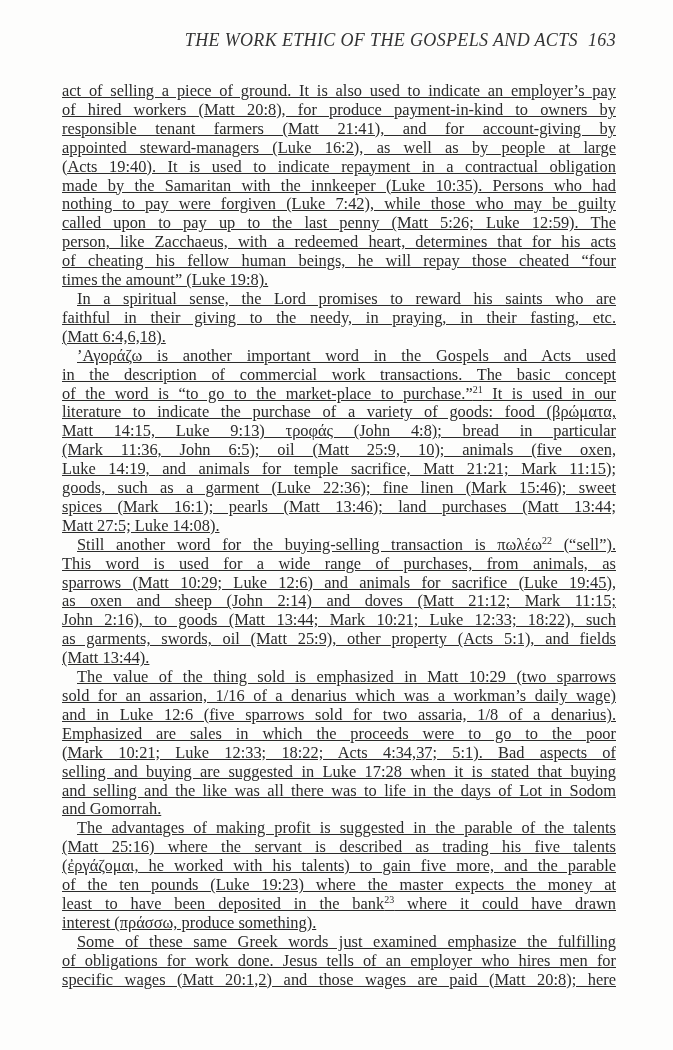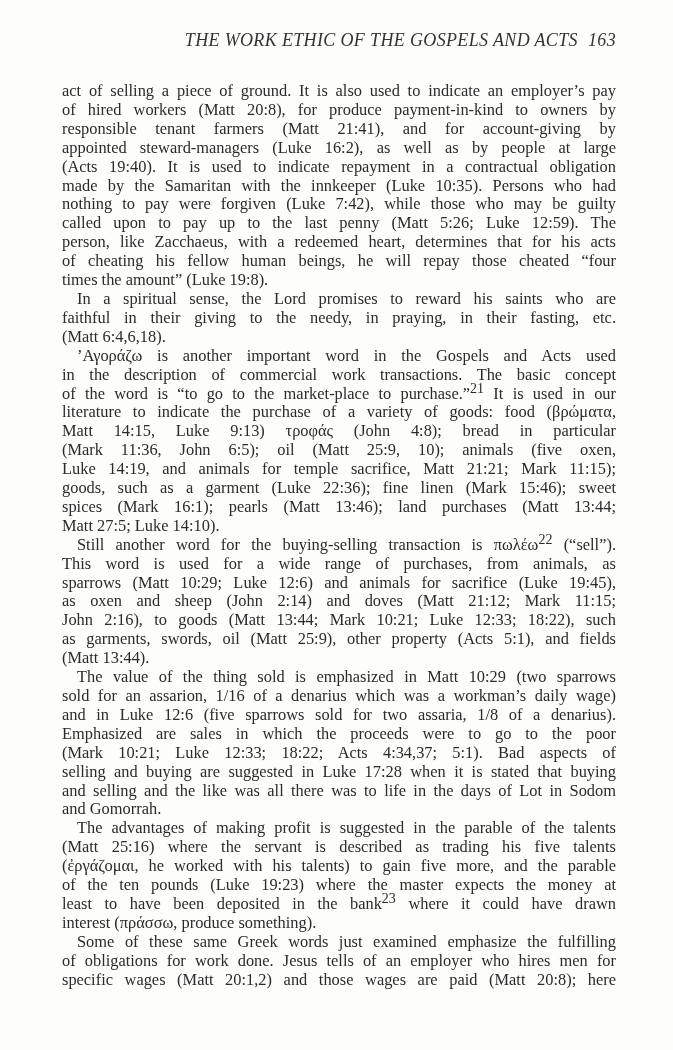--- a/index.html
+++ b/index.html
@@ -9,29 +9,29 @@
     font-family: "Liberation Serif", "DejaVu Serif", serif;
   }
   .running-head {
     position: absolute; top: 30px; left: 150px; width: 466px;
     text-align: right; font-style: italic; font-size: 18px; letter-spacing: 0.35px;
     color: #333;
   }
   .running-head .pg { margin-left: 10px; }
   .body-text {
     position: absolute; top: 82px; left: 62px; width: 554px;
-    font-size: 16.4px; line-height: 18.92px;
+    font-size: 16.4px; line-height: 18.92px; text-decoration: underline;
   }
   .line {
     display: block; white-space: nowrap; height: 18.92px;
     text-align: justify; text-align-last: justify;
   }
   .line.last { text-align-last: left; }
   .line.indent { padding-left: 15px; }
-  sup { font-size: 14px; line-height: 0; vertical-align: 6px; }
+  sup { font-size: 10px; line-height: 0; vertical-align: 6px; }
 </style>
 </head>
 <body>
 
 <div class="running-head">
   <span>THE WORK ETHIC OF THE GOSPELS AND ACTS</span><span class="pg">163</span>
 </div>
 
 <div class="body-text" id="body-text">
     <div>
@@ -55,21 +55,21 @@
     <div>
       <span class="line indent">’Αγοράζω is another important word in the Gospels and Acts used</span>
       <span class="line">in the description of commercial work transactions. The basic concept</span>
       <span class="line">of the word is “to go to the market-place to purchase.”<sup>21</sup> It is used in our</span>
       <span class="line">literature to indicate the purchase of a variety of goods: food (βρώματα,</span>
       <span class="line">Matt 14:15, Luke 9:13) τροφάς (John 4:8); bread in particular</span>
       <span class="line">(Mark 11:36, John 6:5); oil (Matt 25:9, 10); animals (five oxen,</span>
       <span class="line">Luke 14:19, and animals for temple sacrifice, Matt 21:21; Mark 11:15);</span>
       <span class="line">goods, such as a garment (Luke 22:36); fine linen (Mark 15:46); sweet</span>
       <span class="line">spices (Mark 16:1); pearls (Matt 13:46); land purchases (Matt 13:44;</span>
-      <span class="line last">Matt 27:5; Luke 14:10).</span>
+      <span class="line last">Matt 27:5; Luke 14:08).</span>
     </div>
     <div>
       <span class="line indent">Still another word for the buying-selling transaction is πωλέω<sup>22</sup> (“sell”).</span>
       <span class="line">This word is used for a wide range of purchases, from animals, as</span>
       <span class="line">sparrows (Matt 10:29; Luke 12:6) and animals for sacrifice (Luke 19:45),</span>
       <span class="line">as oxen and sheep (John 2:14) and doves (Matt 21:12; Mark 11:15;</span>
       <span class="line">John 2:16), to goods (Matt 13:44; Mark 10:21; Luke 12:33; 18:22), such</span>
       <span class="line">as garments, swords, oil (Matt 25:9), other property (Acts 5:1), and fields</span>
       <span class="line last">(Matt 13:44).</span>
     </div>

